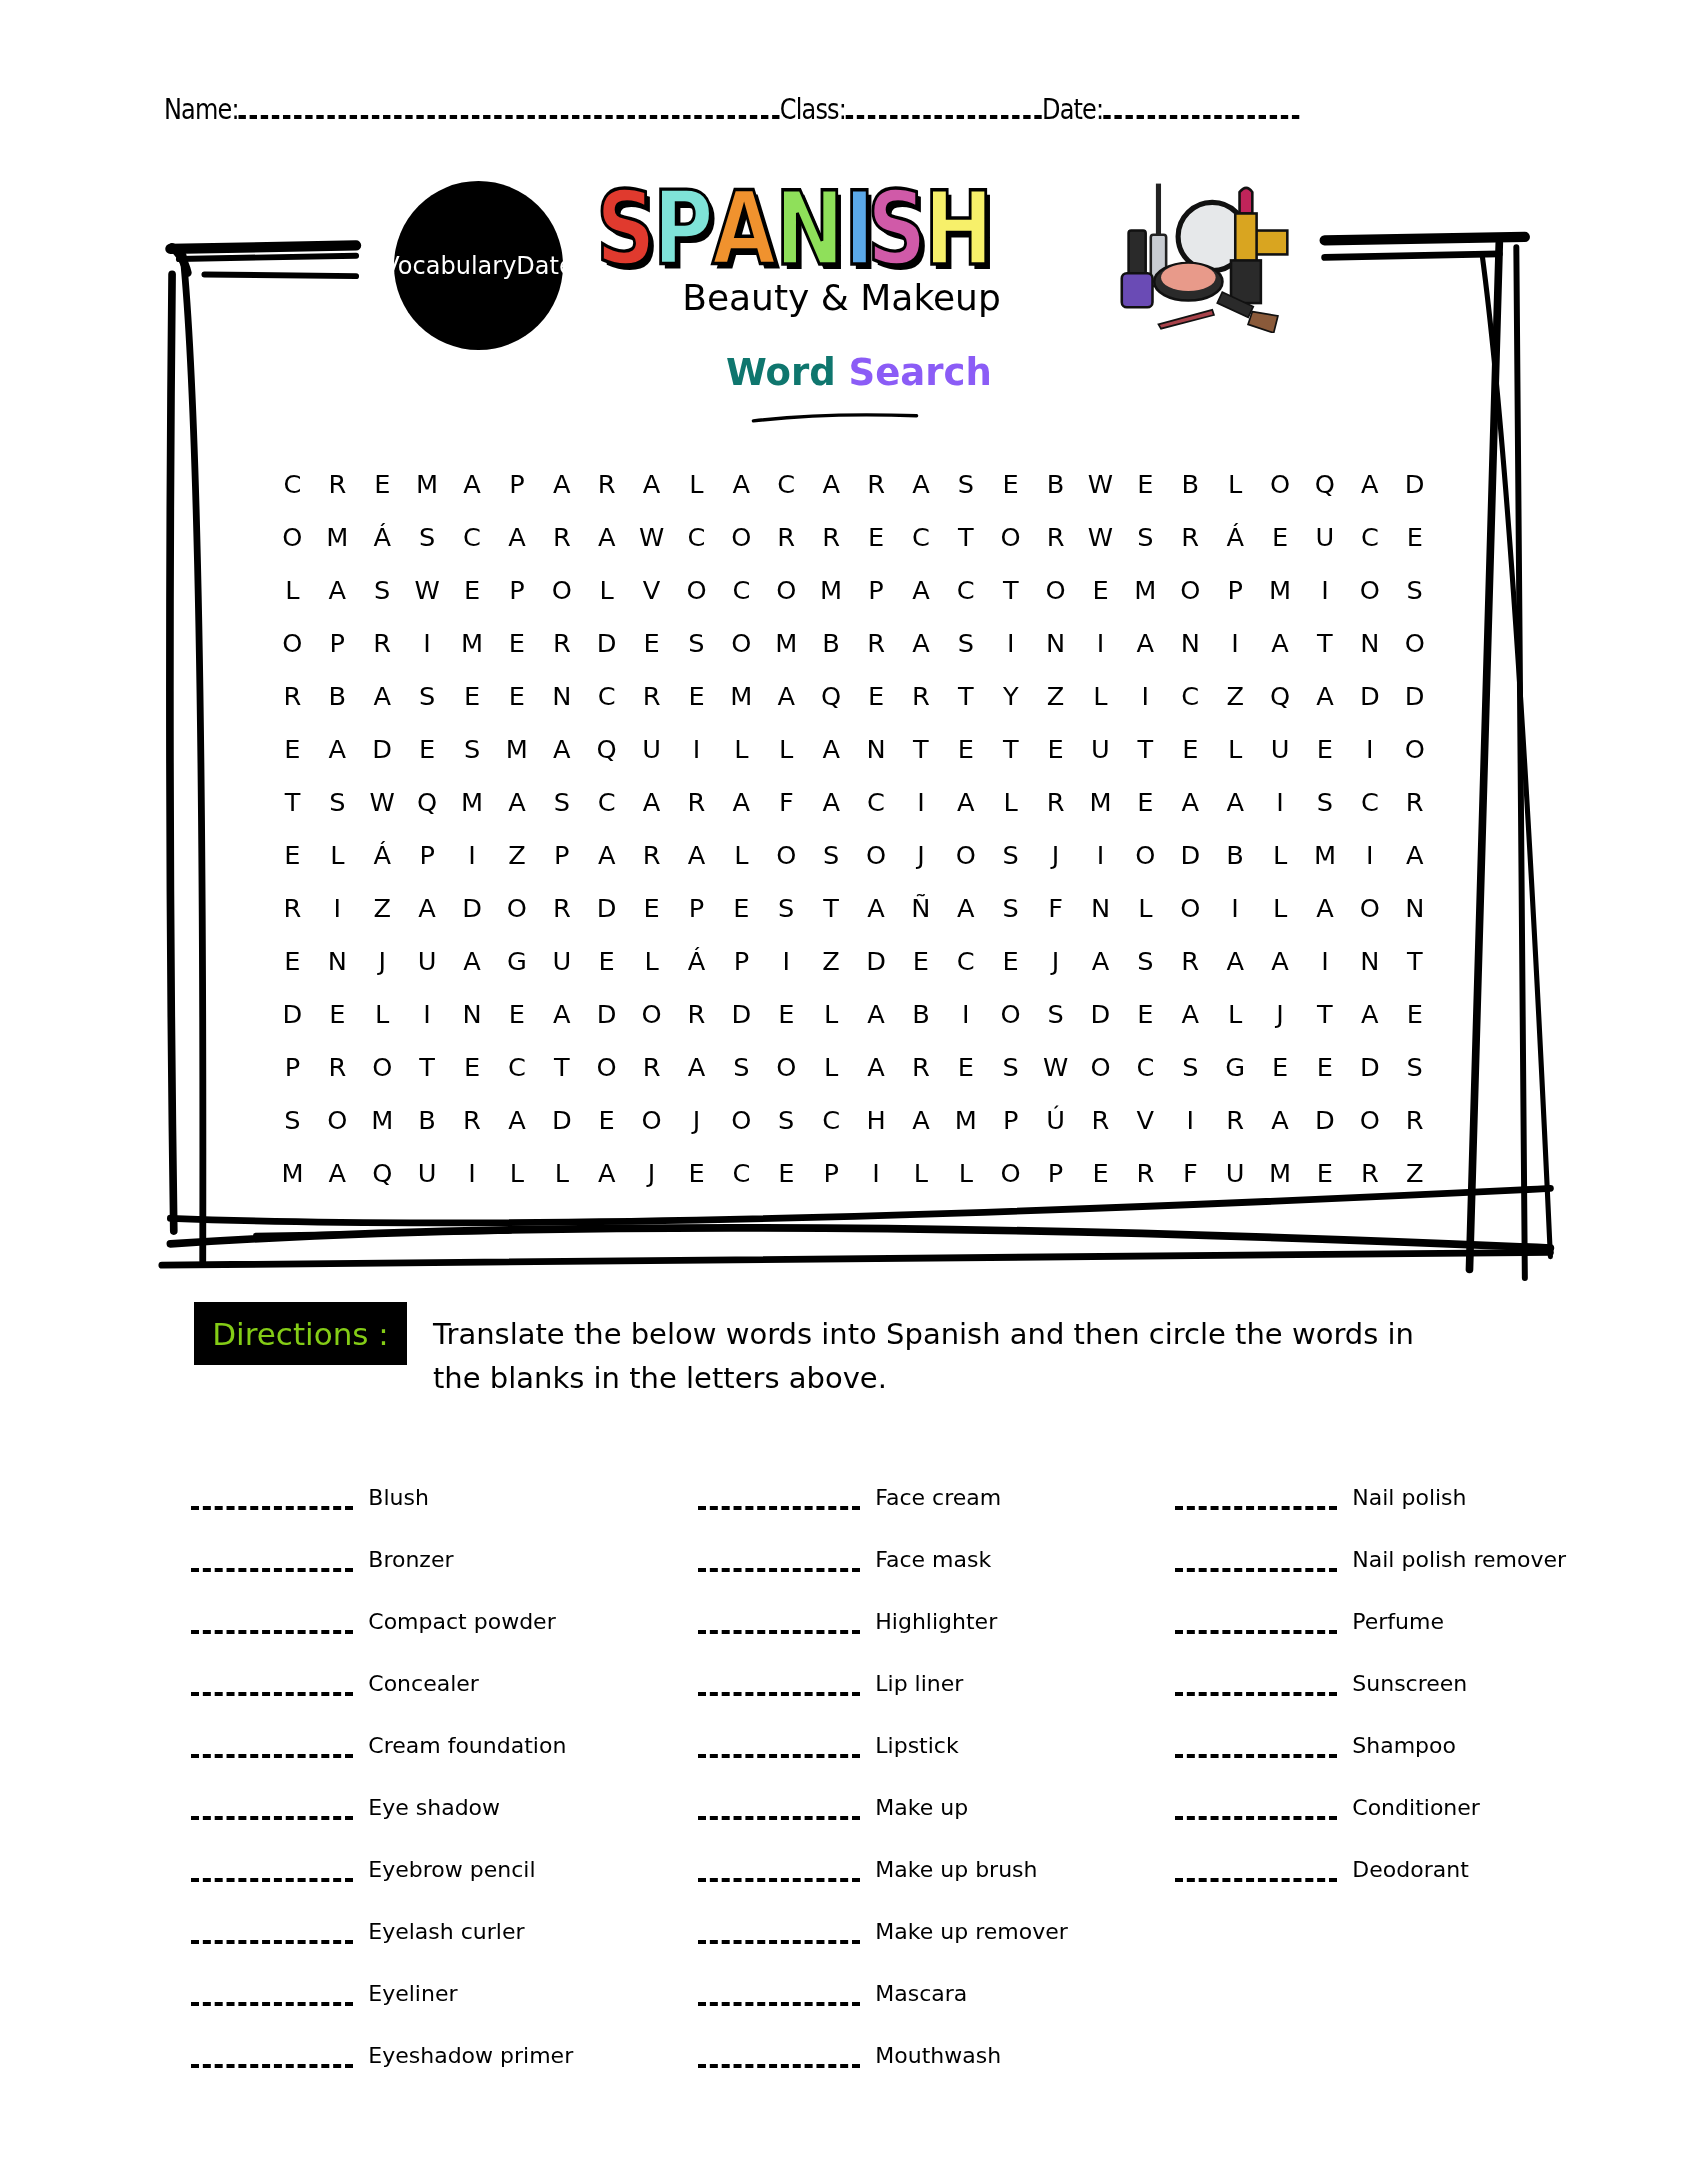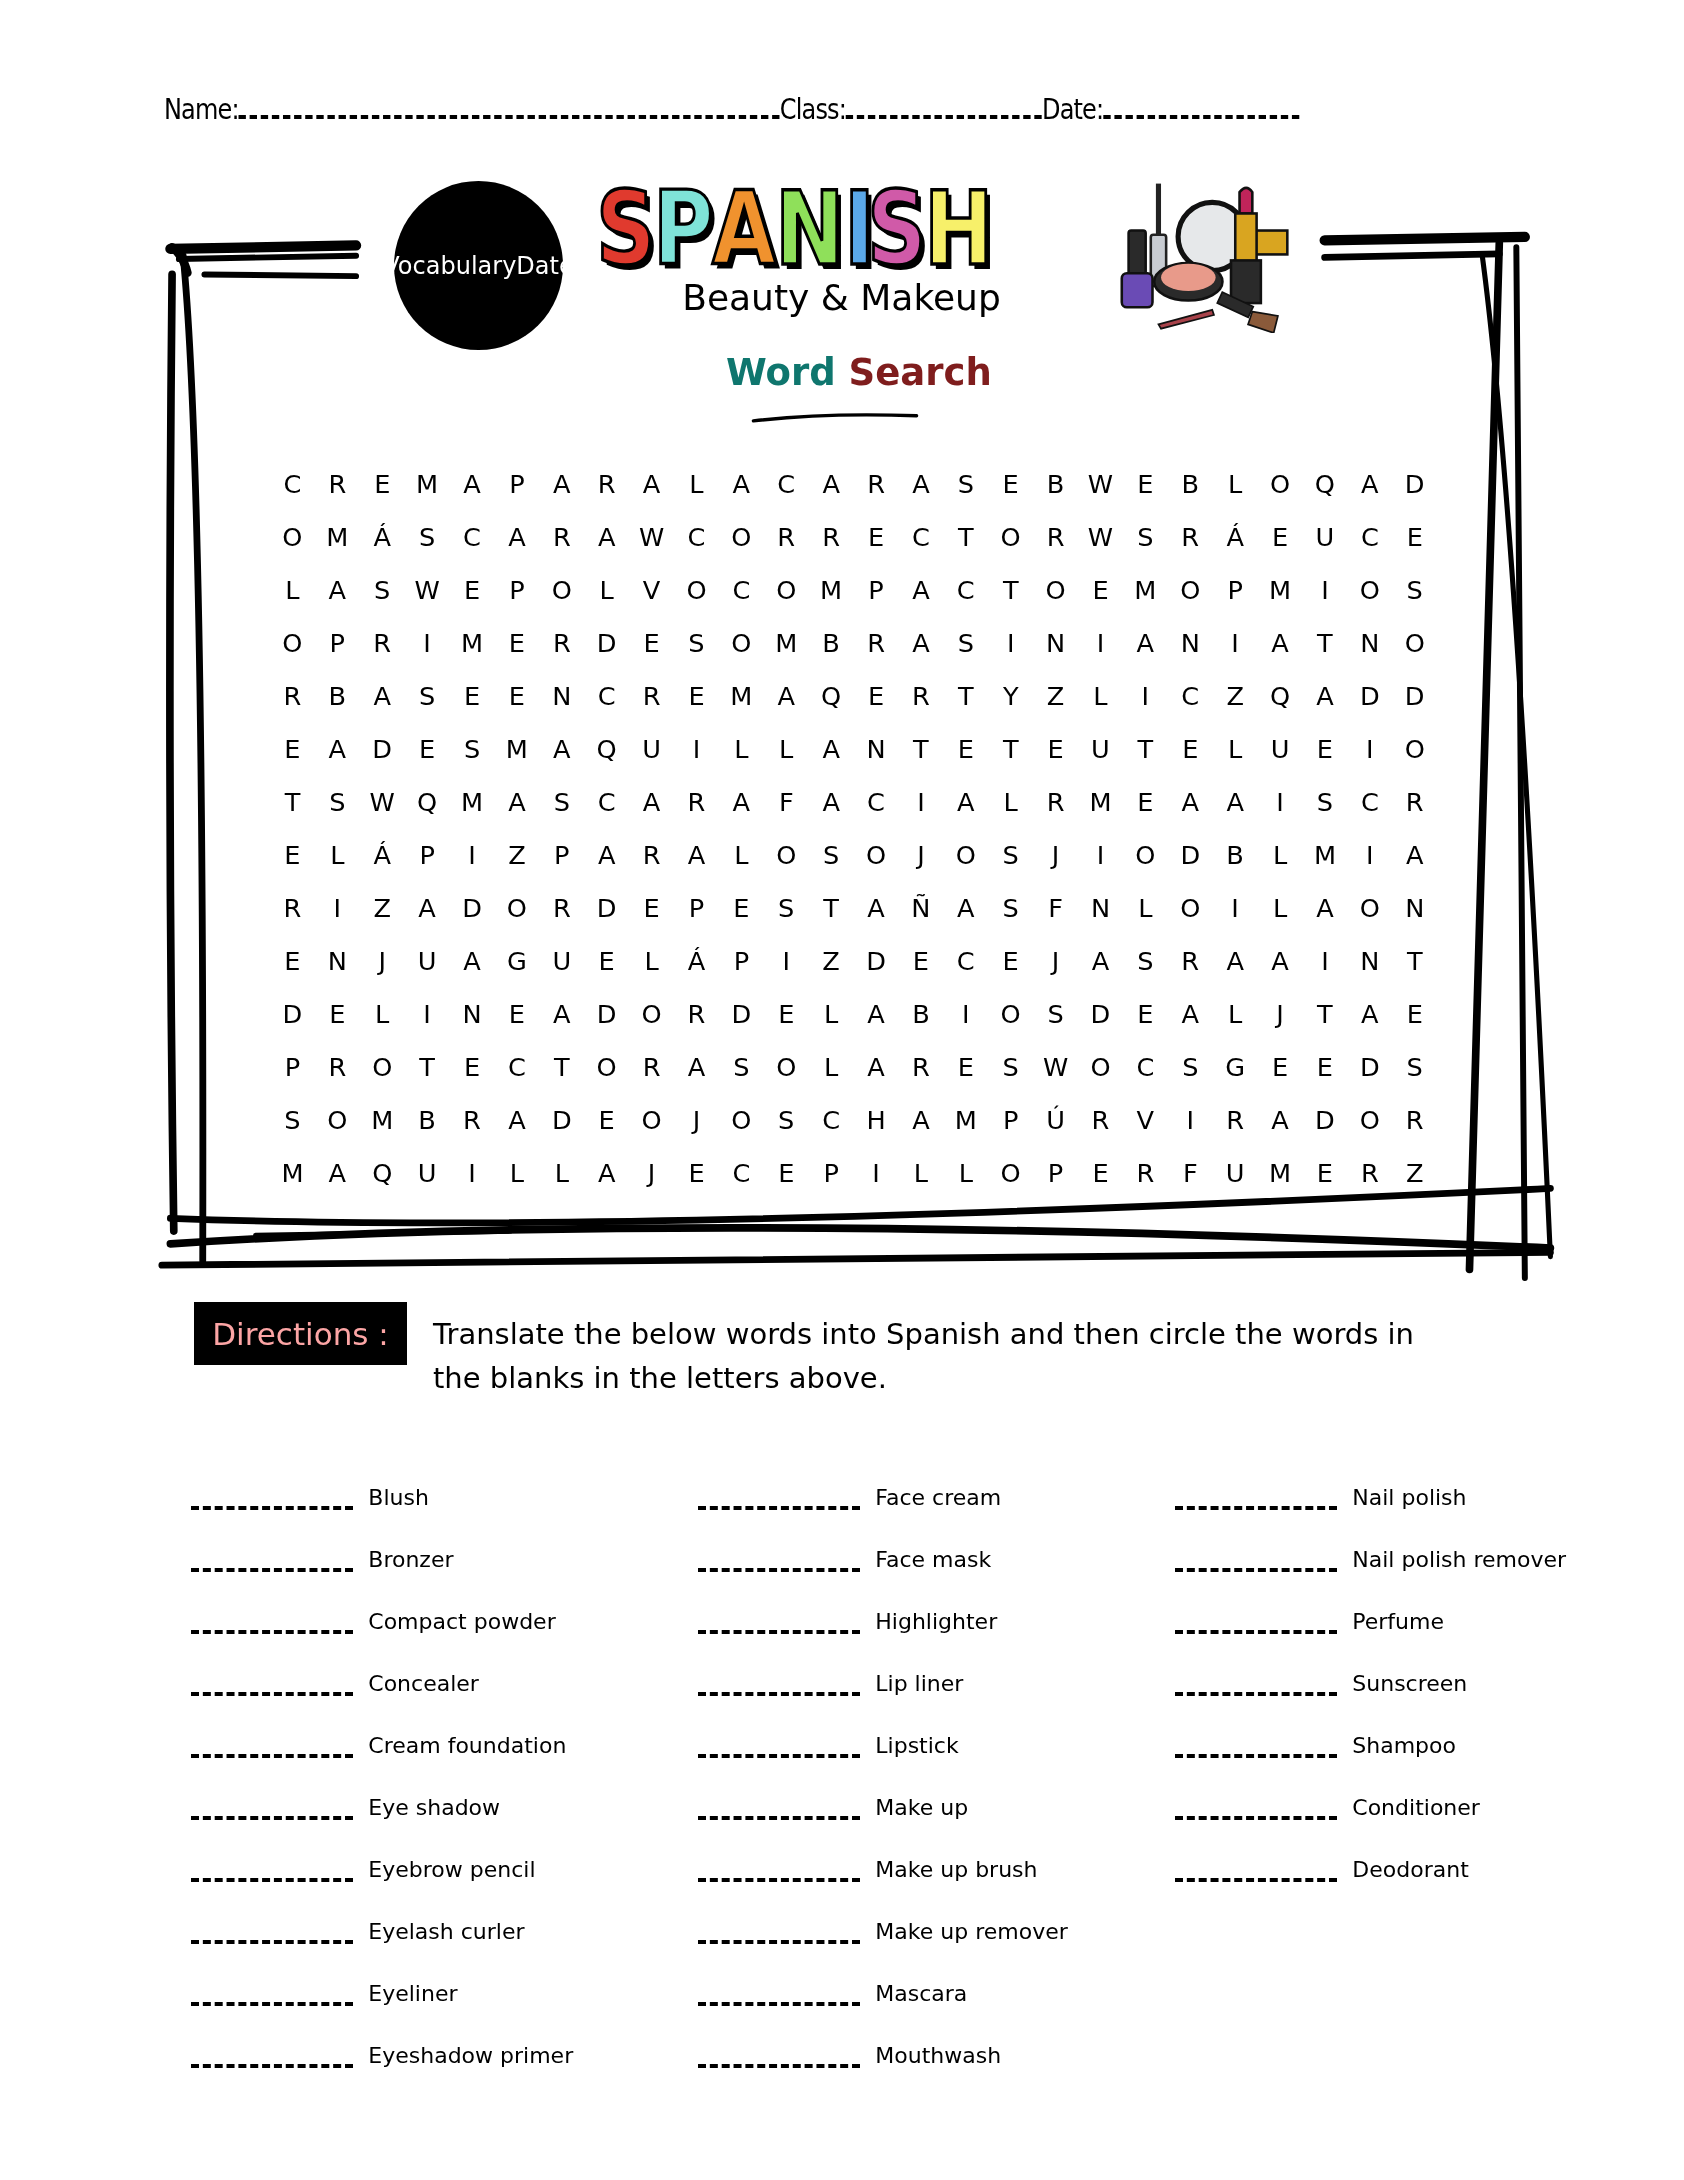--- a/index.html
+++ b/index.html
@@ -15,28 +15,28 @@
          align-items: center; justify-content: center; font-size: 24px; line-height: 34px; text-align: center; }
   .title-spanish { position: absolute; left: 596px; top: 170px; height: 102px; display: flex;
          font-family: "DejaVu Sans", sans-serif; font-weight: bold; font-size: 101px; letter-spacing: -5.1px; }
   .title-spanish span { display: inline-block; -webkit-text-stroke: 3.4px #000;
          text-shadow: 5.1px 5.1px 0 #000; transform: scaleX(0.82); transform-origin: left; margin-right: -10.2px; }
   .subtitle { position: absolute; left: 620px; top: 277px; width: 443px; text-align: center;
          font-size: 36px; font-family: "DejaVu Sans", sans-serif; }
   .wordsearch-title { position: absolute; left: 726px; top: 351px; font-size: 37px;
          font-family: "DejaVu Sans", sans-serif; font-weight: bold; }
   .wordsearch-title .w1 { color: #0f766e; }
-  .wordsearch-title .w2 { color: #7f1d1d; }
+  .wordsearch-title .w2 { color: #8b5cf6; }
   .squiggle { position: absolute; left: 750px; top: 409px; }
   .makeup-art { position: absolute; left: 1103px; top: 175px; width: 192px; height: 158px; }
   .grid { position: absolute; left: 270px; top: 457px; width: 1167px; }
   .grid-row { display: flex; height: 53px; align-items: center; }
   .grid-cell { width: 45px; text-align: center; font-size: 25.6px; font-family: "DejaVu Sans", sans-serif; }
   .directions-label { position: absolute; left: 194px; top: 1302px; width: 213px; height: 63px;
-         background: #000; color: #fca5a5; font-size: 31px; display: flex; align-items: center; justify-content: center; }
+         background: #000; color: #84cc16; font-size: 31px; display: flex; align-items: center; justify-content: center; }
   .directions-text { position: absolute; left: 433px; top: 1312px; width: 988px;
          font-size: 29px; line-height: 44px; font-family: "DejaVu Sans", sans-serif; }
   .word-col { position: absolute; top: 1448px; }
   .word-item { height: 62px; display: flex; align-items: flex-end; font-size: 22px; white-space: nowrap; }
   .word-item .blank { display: inline-block; width: 162px; height: 0; border-bottom: 4.3px dashed #000;
          margin-right: 15.3px; margin-top: 19px; }
   .col1 { left: 191px; } .col2 { left: 698px; } .col3 { left: 1175px; }
 </style>
 </head>
 <body>

